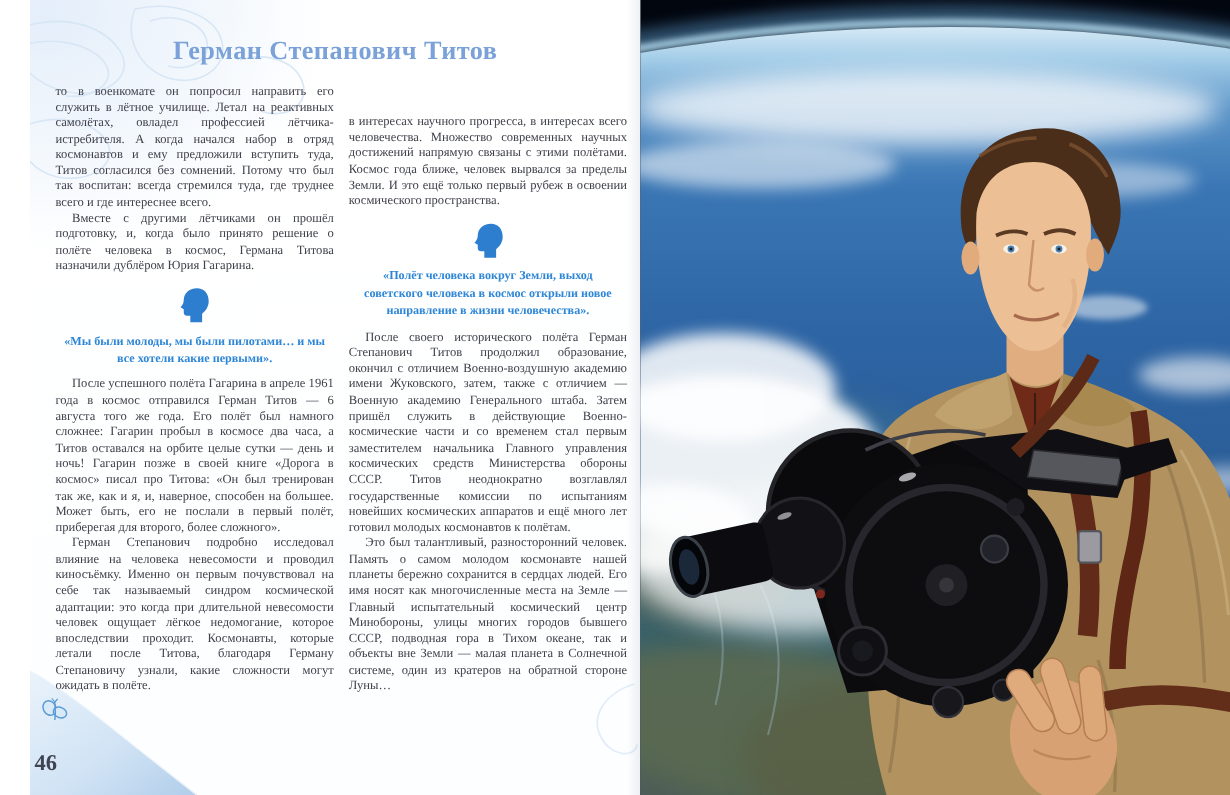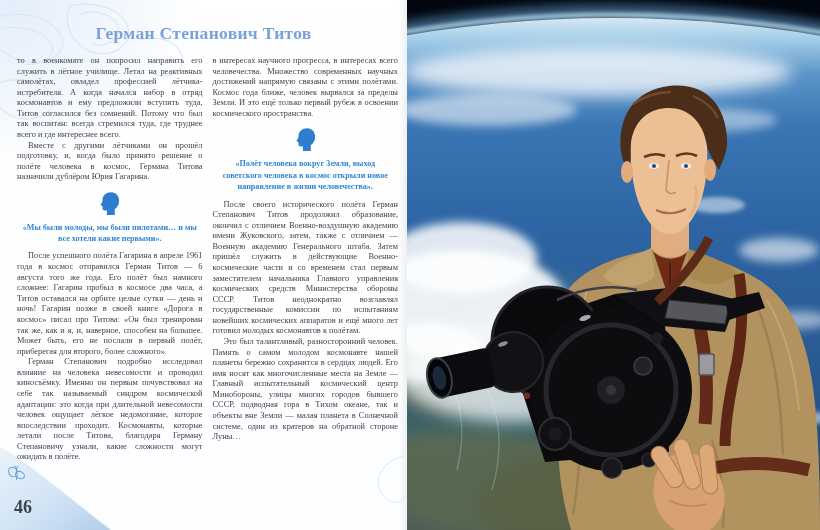--- a/index.html
+++ b/index.html
@@ -7,53 +7,54 @@
     width:820px;height:530px;overflow:hidden;display:flex;
     font-family:"Liberation Serif", serif;background:#ffffff;
   }
   
   .page-left{
     position:relative;width:407px;height:530px;flex:0 0 407px;
     background:
       radial-gradient(260px 220px at 12px 8px, #e4eefa 0%, rgba(240,246,252,.75) 45%, rgba(255,255,255,0) 72%),
       linear-gradient(#ffffff,#fdfeff);
     overflow:hidden;
+    margin-left:20px;
   }
   .page-left::after{
     content:'';position:absolute;top:0;right:0;width:9px;height:100%;
     background:linear-gradient(to right, rgba(110,130,155,0), rgba(110,130,155,.12));
     pointer-events:none;
   }
   .deco-contours{position:absolute;top:0;left:0;}
   .deco-swirl{position:absolute;right:2px;bottom:18px;}
   .corner-wave{position:absolute;left:0;bottom:0;}
   .page-title{
     position:absolute;top:23px;left:0;width:100%;text-align:center;
     font-size:17.5px;font-weight:600;letter-spacing:.3px;color:#7aa2d8;
   }
   .columns{
     position:absolute;top:56px;left:17px;width:381px;
-    display:flex;gap:10px;
+    display:flex;gap:10px;align-items:flex-end;
   }
   .col{
     width:185.5px;font-size:8.4px;line-height:1.26;text-align:justify;
     color:#40414b;hyphens:auto;-webkit-hyphens:auto;
   }
   .col p{margin:0;text-indent:11px;}
   .col p.cont{text-indent:0;}
   .quote-block{margin:8px 4px 7px;text-align:center;text-indent:0;}
   .quote-icon{display:inline-block;}
   .quote-text{
     font-family:Liberation Serif, serif;font-weight:bold;
     font-size:8.1px;line-height:1.42;color:#2e86d6;margin-top:2px;
     text-indent:0;text-align:center;
   }
   .page-number{
-    position:absolute;left:14px;bottom:12px;
-    font-size:18px;font-weight:600;color:#3e4450;
+    position:absolute;left:3px;bottom:12px;
+    font-size:15px;font-weight:600;color:#3e4450;
   }
   .butterfly{position:absolute;left:7px;bottom:47px;}
   
   .page-right{position:relative;width:413px;height:530px;flex:0 0 413px;background:#02060f;}
   .page-right svg{display:block;}
 </style>
 </head>
 <body>
 
 <div class="page-left">

